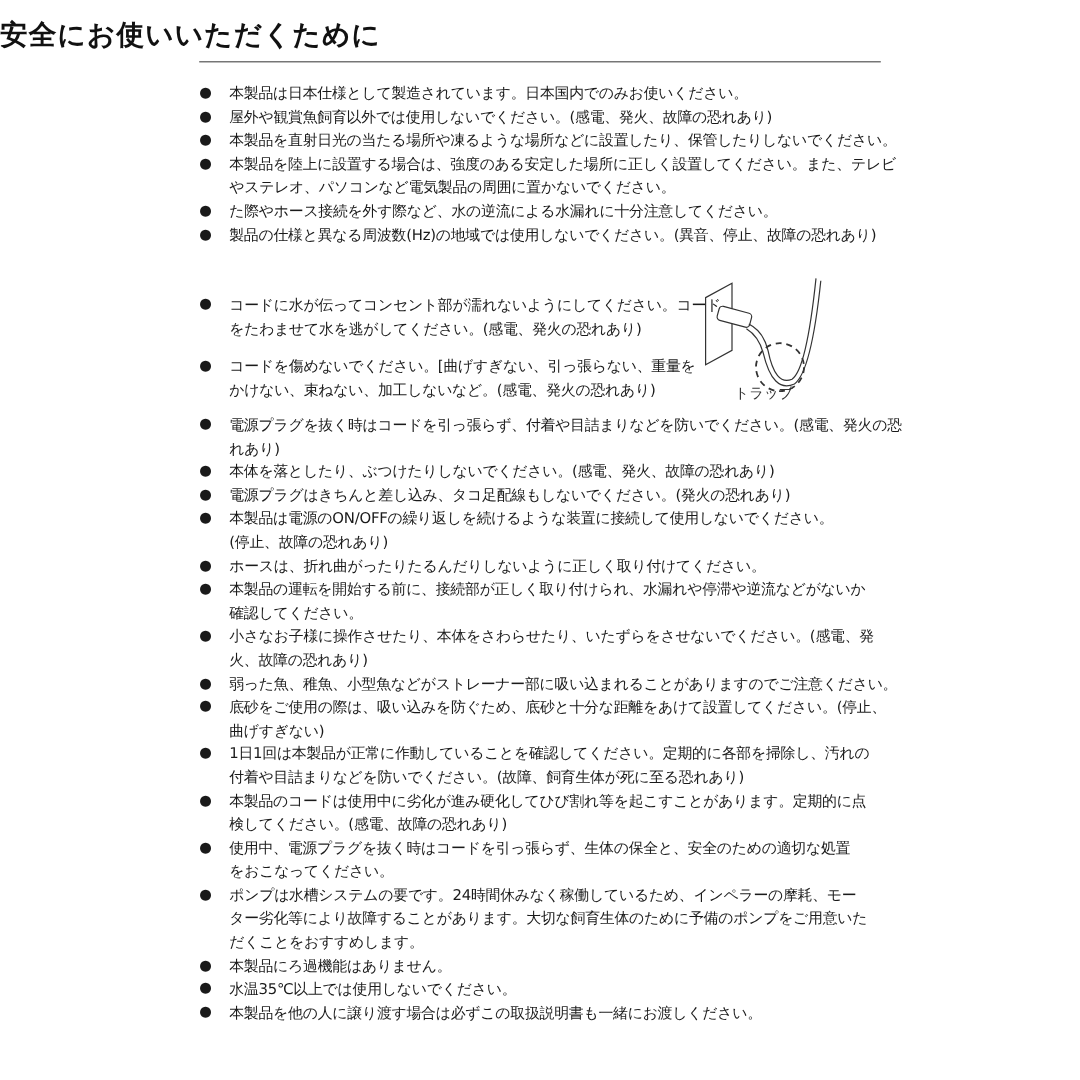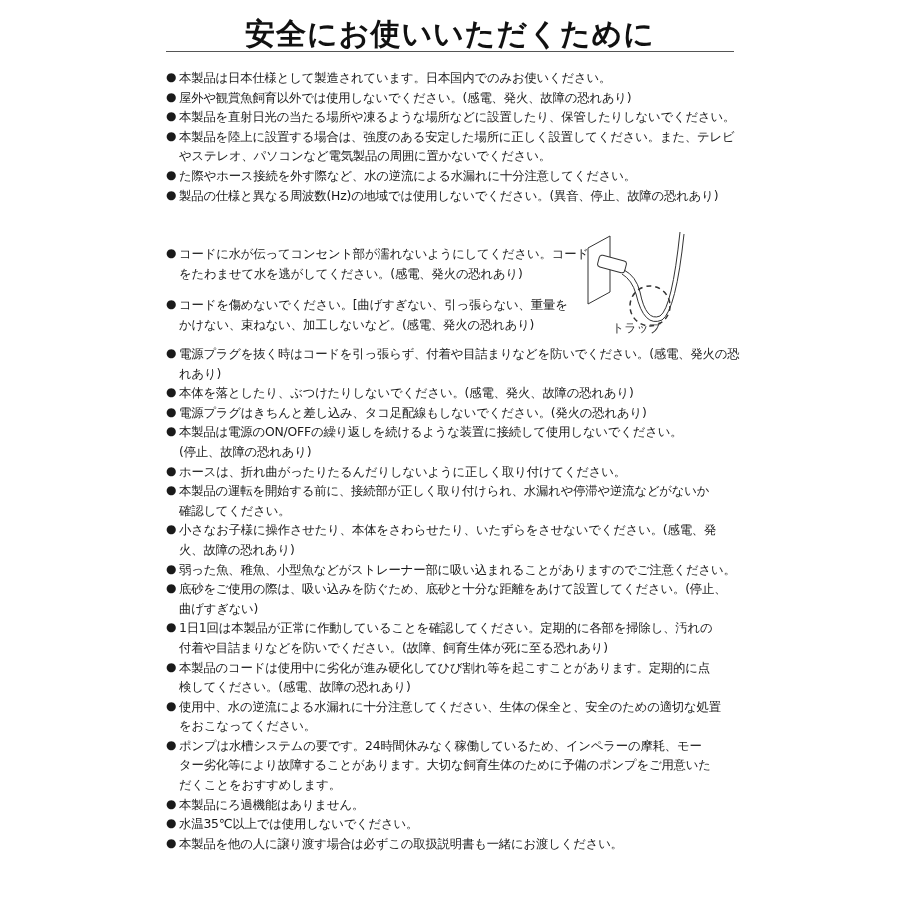--- a/index.html
+++ b/index.html
@@ -1,24 +1,24 @@
 <!DOCTYPE html>
 <html><head>
 <meta charset="utf-8">
 <style>
   html, body { margin: 0; padding: 0; background: #ffffff; }
   body { width: 900px; height: 900px; position: relative; overflow: hidden;
          font-family: "DejaVu Sans", "Liberation Sans", sans-serif; color: #1a1a1a; }
-  .title { position: absolute; top: 14px; left: 0; width: 900px; text-align: center;
-           font-size: 30px; font-weight: bold; letter-spacing: 1px; color: #111; }
+  .title { position: absolute; top: 14px; left: 0; width: 900px; 
+           font-size: 23px; font-weight: bold; letter-spacing: 1px; color: #111; }
   .divider { position: absolute; top: 51px; left: 166px; width: 568px; height: 1px; background: #555; }
   .list { position: absolute; left: 166px; width: 574px; font-size: 12.4px; line-height: 19.6px; letter-spacing: -0.2px; }
   .item { position: relative; padding-left: 13px; white-space: nowrap; }
   .item .bullet { position: absolute; left: 0; top: 0; font-size: 12px; }
-  .item .line { display: block; }
+  .item .line { display: block; margin-left: 12px; }
   .figure { position: absolute; left: 580px; top: 230px; width: 110px; height: 110px; }
   .figure-label { position: absolute; left: 612px; top: 320px; font-size: 12px; color: #333; }
 </style>
 </head>
 <body>
 
 <div class="title">安全にお使いいただくために</div>
 <div class="divider"></div>
 
 <div class="list" style="top:68px;" id="list1">
@@ -119,21 +119,21 @@
       <span class="line">1日1回は本製品が正常に作動していることを確認してください。定期的に各部を掃除し、汚れの</span>
       <span class="line">付着や目詰まりなどを防いでください。(故障、飼育生体が死に至る恐れあり)</span>
     </div>
     <div class="item">
       <span class="bullet">●</span>
       <span class="line">本製品のコードは使用中に劣化が進み硬化してひび割れ等を起こすことがあります。定期的に点</span>
       <span class="line">検してください。(感電、故障の恐れあり)</span>
     </div>
     <div class="item">
       <span class="bullet">●</span>
-      <span class="line">使用中、水の逆流による水漏れに十分注意してください、生体の保全と、安全のための適切な処置</span>
+      <span class="line">使用中、電源プラグを抜く時はコードを引っ張らず、生体の保全と、安全のための適切な処置</span>
       <span class="line">をおこなってください。</span>
     </div>
     <div class="item">
       <span class="bullet">●</span>
       <span class="line">ポンプは水槽システムの要です。24時間休みなく稼働しているため、インペラーの摩耗、モー</span>
       <span class="line">ター劣化等により故障することがあります。大切な飼育生体のために予備のポンプをご用意いた</span>
       <span class="line">だくことをおすすめします。</span>
     </div>
     <div class="item">
       <span class="bullet">●</span>

